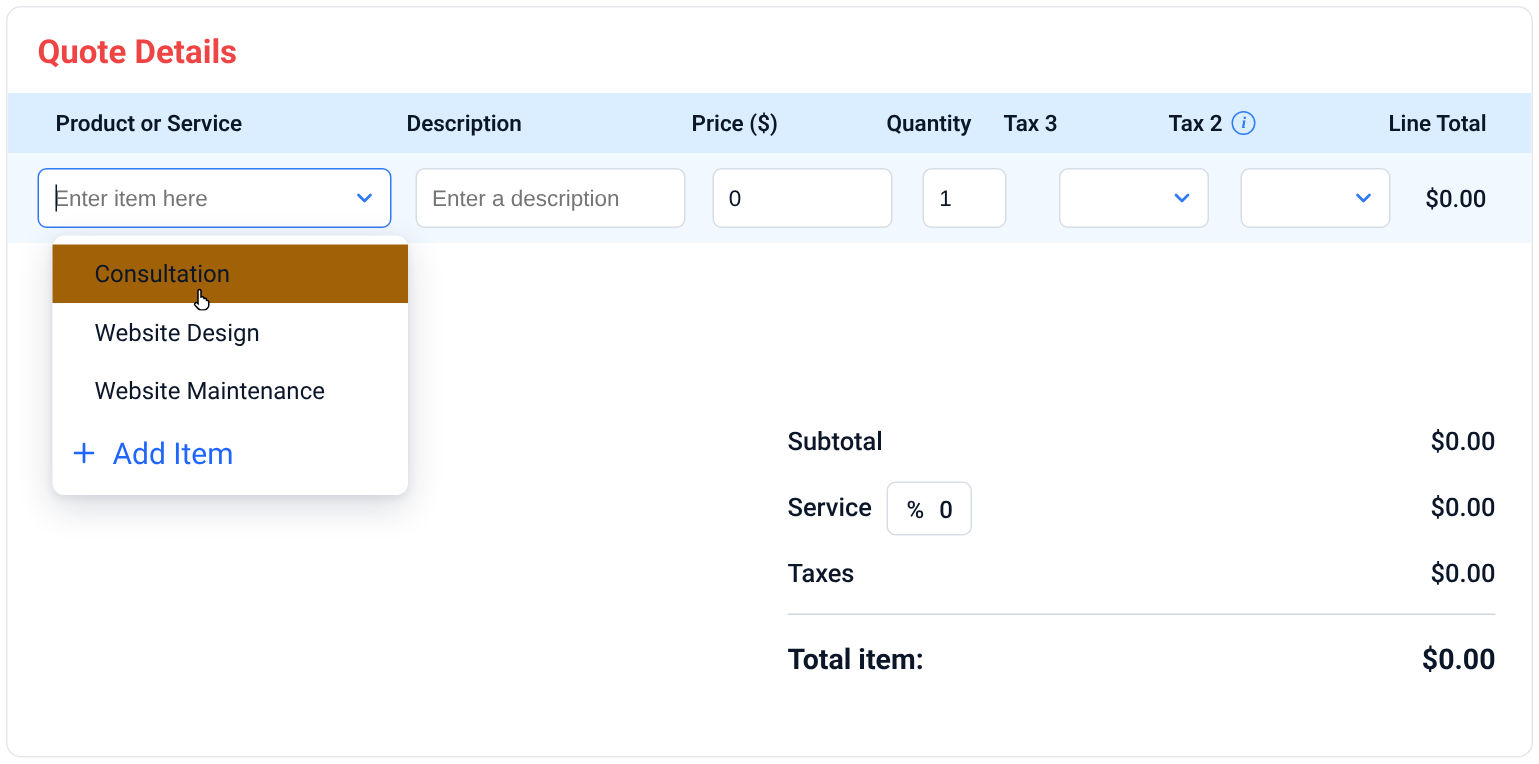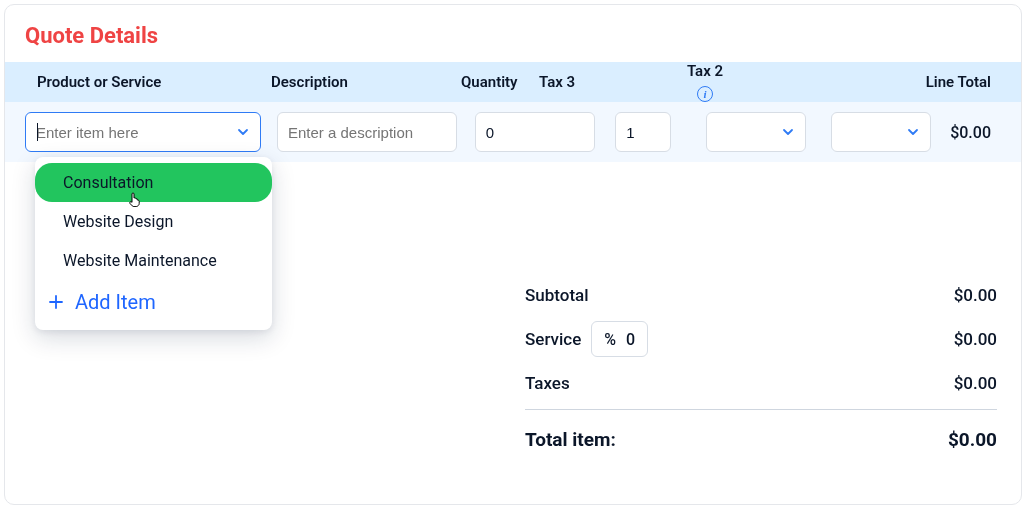--- a/index.html
+++ b/index.html
@@ -35,21 +35,21 @@
       padding: 0 20px;
       font-size: 15px;
       font-weight: 600;
       color: #0b1629;
     }
     .col-product { width: 246px; padding-left: 12px; }
     .col-desc { width: 190px; }
     .col-price { width: 130px; }
     .col-qty { width: 78px; text-align: left; }
     .col-tax1 { width: 110px; }
-    .col-tax2 { width: 112px; display:flex; align-items:center; gap:6px;flex-direction:column; }
+    .col-tax2 { width: 112px; display:flex; align-items:center; gap:6px; }
     .col-total { flex: 1; text-align: right; padding-right: 10px; }
 
     .table-row {
       background: #f2f8ff;
       display: flex;
       align-items: center;
       height: 60px;
       padding: 0 20px;
       gap: 16px;
     }
@@ -124,22 +124,21 @@
       padding: 6px 0;
       z-index: 10;
     }
     .dropdown-item {
       padding: 10px 20px 10px 28px;
       font-size: 16px;
       color: #0b1629;
       cursor: pointer;
     }
     .dropdown-item.highlight {
-      background: #22c55e;
-      border-radius: 17px;
+      background: #a16207;
     }
     .dropdown-add {
       display:flex; align-items:center; gap:10px;
       padding: 10px 14px 10px 12px;
       font-size: 20px; color:#1f66ff;
     }
     .plus-icon {
       width: 18px; height:18px; display:flex; align-items:center; justify-content:center;
       color:#1f66ff;
     }
@@ -186,20 +185,21 @@
   </style>
 </head>
 <body>
 
 <div class="card">
   <div class="card-title">Quote Details</div>
 
   <div class="table-header">
     <div class="col-product">Product or Service</div>
     <div class="col-desc">Description</div>
+    <div class="col-price">Price ($)</div>
     <div class="col-qty">Quantity</div>
     <div class="col-tax1">Tax 3</div>
     <div class="col-tax2">
       <span>Tax 2</span>
       <span class="info-icon">i</span>
     </div>
     <div class="col-total">Line Total</div>
   </div>
 
   <div class="table-row">

